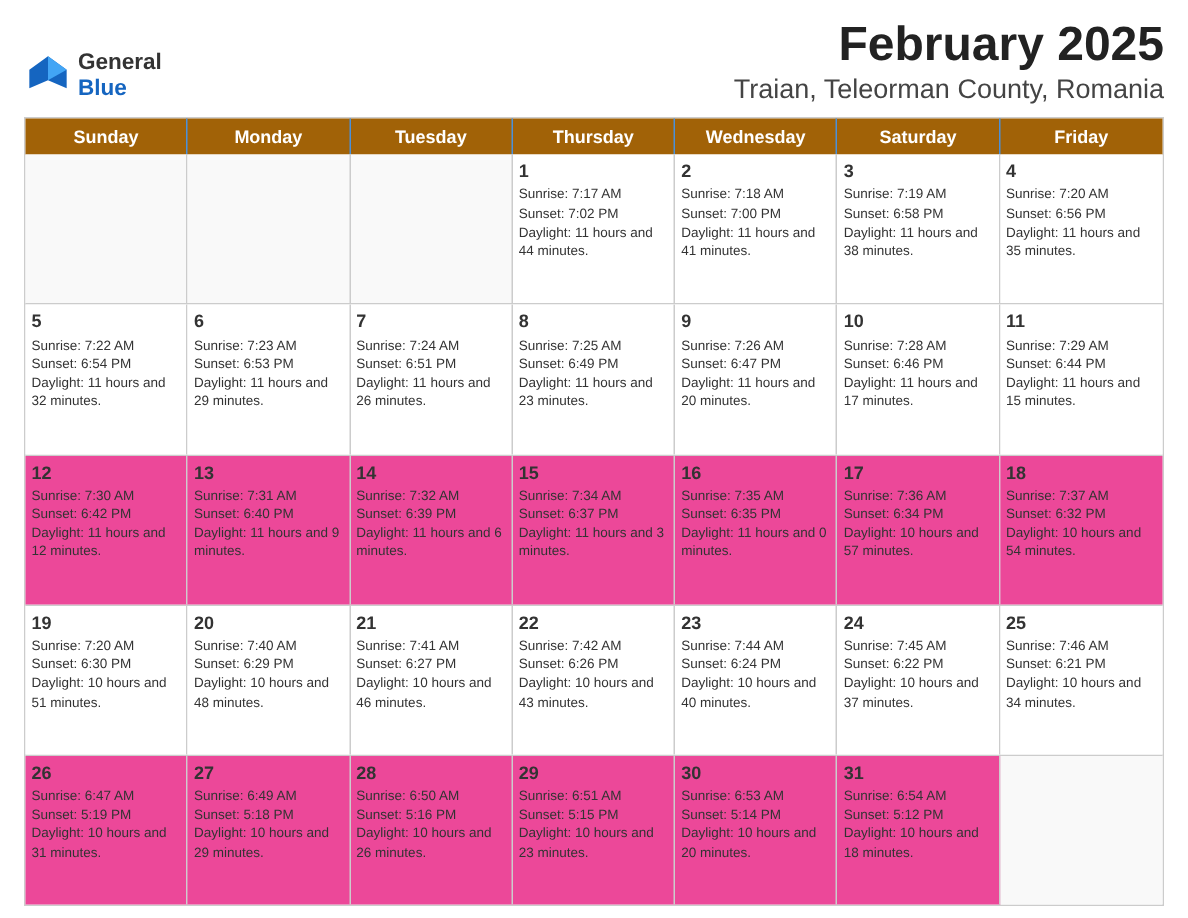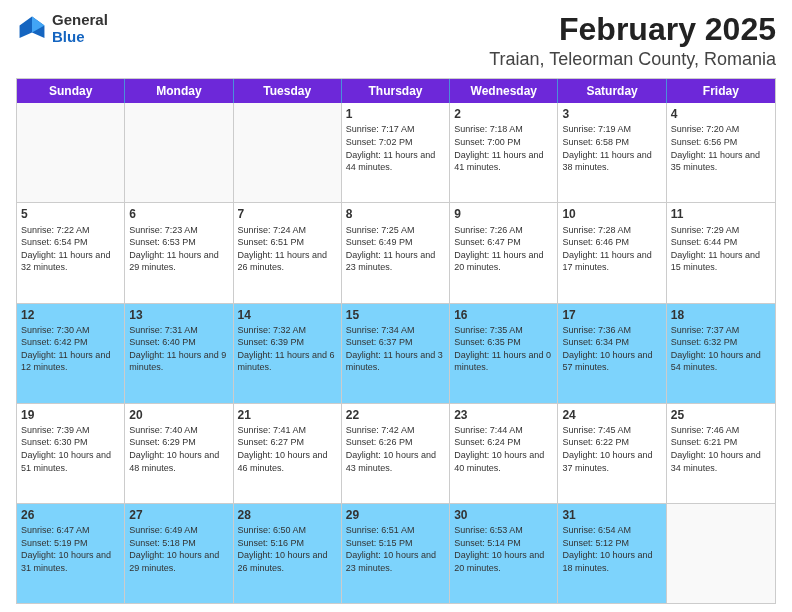--- a/index.html
+++ b/index.html
@@ -18,22 +18,23 @@
       flex-direction: column;
     }
     .header {
       display: flex;
       align-items: flex-start;
       justify-content: space-between;
       margin-bottom: 8px;
     }
     .logo {
       display: flex;
-      align-items: flex-end;
+      align-items: flex-start;
       gap: 4px;
+      margin-top: 22px;
     }
     .logo-text {
       display: flex;
       flex-direction: column;
       font-size: 15px;
       font-weight: bold;
       line-height: 1.1;
     }
     .logo-general { color: #333; }
     .logo-blue { color: #1565c0; }
@@ -57,21 +58,21 @@
     }
     .calendar {
       flex: 1;
       display: flex;
       flex-direction: column;
       border: 1px solid #ccc;
     }
     .cal-header-row {
       display: grid;
       grid-template-columns: repeat(7, 1fr);
-      background: #6d28d9;
+      background: #a16207;
     }
     .cal-header-cell {
       color: #fff;
       font-size: 12px;
       font-weight: bold;
       text-align: center;
       padding: 5px 2px;
       border-right: 1px solid #4a90d9;
     }
     .cal-header-cell:last-child { border-right: none; }
@@ -91,21 +92,21 @@
       border-right: 1px solid #ccc;
       padding: 3px 4px;
       font-size: 9.5px;
       color: #333;
       line-height: 1.35;
       vertical-align: top;
       background: #fff;
     }
     .cal-cell:last-child { border-right: none; }
     .cal-cell.empty { background: #f9f9f9; }
-    .cal-cell.shaded { background: #7dd3fc; }
+    .cal-cell.shaded { background: #ec4899; }
     .day-num {
       font-size: 12px;
       font-weight: bold;
       margin-bottom: 1px;
       display: block;
     }
     .cell-text {
       font-size: 9px;
       color: #333;
       line-height: 1.4;
@@ -256,21 +257,21 @@
           <div class="cal-cell shaded">
             <span class="day-num">18</span>
             <div class="cell-text">Sunrise: 7:37 AM
 Sunset: 6:32 PM
 Daylight: 10 hours and 54 minutes.</div>
           </div>
         </div>
         <div class="cal-week">
           <div class="cal-cell">
             <span class="day-num">19</span>
-            <div class="cell-text">Sunrise: 7:39 AM
+            <div class="cell-text">Sunrise: 7:20 AM
 Sunset: 6:30 PM
 Daylight: 10 hours and 51 minutes.</div>
           </div>
           <div class="cal-cell">
             <span class="day-num">20</span>
             <div class="cell-text">Sunrise: 7:40 AM
 Sunset: 6:29 PM
 Daylight: 10 hours and 48 minutes.</div>
           </div>
           <div class="cal-cell">

